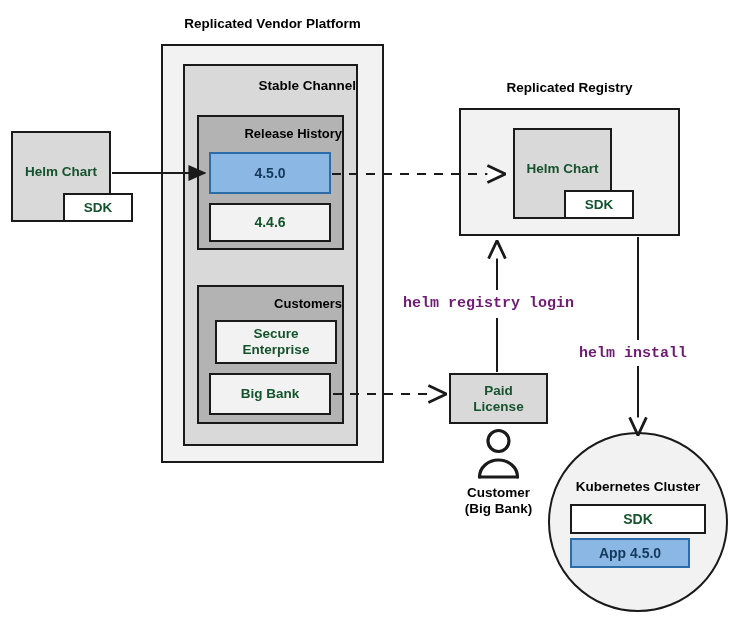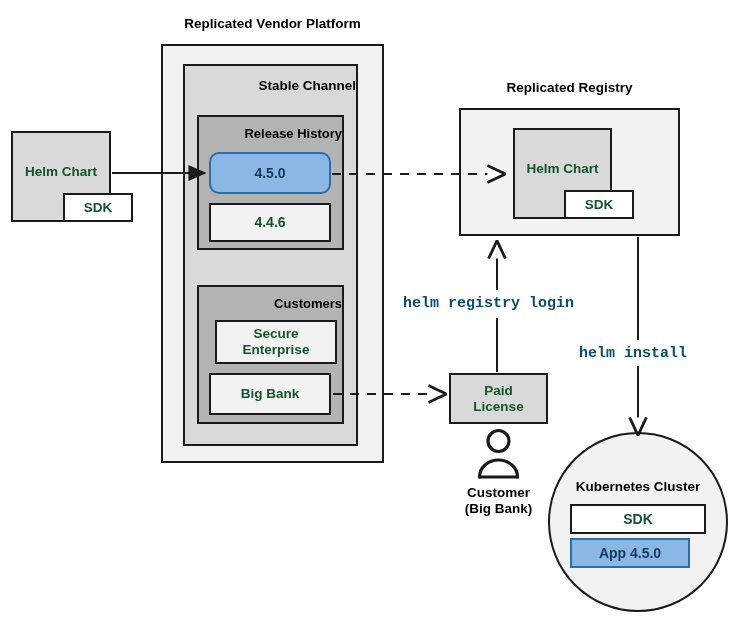--- a/index.html
+++ b/index.html
@@ -72,21 +72,21 @@
     left: 0;
     top: 0;
     width: 747px;
     height: 634px;
     pointer-events: none;
   }
   .mono {
     position: absolute;
     font-family: "Liberation Mono", "DejaVu Sans Mono", monospace;
     font-weight: bold;
-    color: #0c4a6e;
+    color: #701a75;
     white-space: nowrap;
   }
   .person {
     position: absolute;
   }
 </style>
 </head>
 <body>
 
 <div id="canvas">
@@ -103,21 +103,21 @@
   <div class="box-title fill-outer" style="left:161px; top:44px; width:223px; height:419px;"></div>
 
   <div class="box-title fill-channel" style="left:183px; top:64px; width:175px; height:382px; padding-top:12px; font-size:13.5px;">
     <span class="ttl">Stable Channel</span>
   </div>
 
   <div class="box-title fill-inner" style="left:197px; top:115px; width:147px; height:135px; padding-top:9px; font-size:13px;">
     <span class="ttl">Release History</span>
   </div>
 
-  <div class="box fill-blue" style="left:209px; top:152px; width:122px; height:42px; font-size:14px;border-radius:10px;">
+  <div class="box fill-blue" style="left:209px; top:152px; width:122px; height:42px; font-size:14px;">
     <span>4.5.0</span>
   </div>
 
   <div class="box fill-offwhite" style="left:209px; top:203px; width:122px; height:39px; font-size:14px;">
     <span>4.4.6</span>
   </div>
 
   <div class="box-title fill-inner" style="left:197px; top:285px; width:147px; height:139px; padding-top:9px; font-size:13px;">
     <span class="ttl">Customers</span>
   </div>

